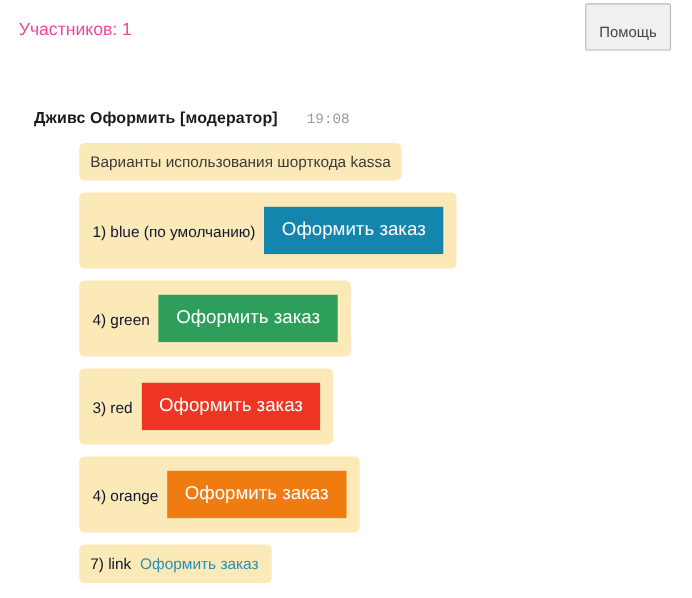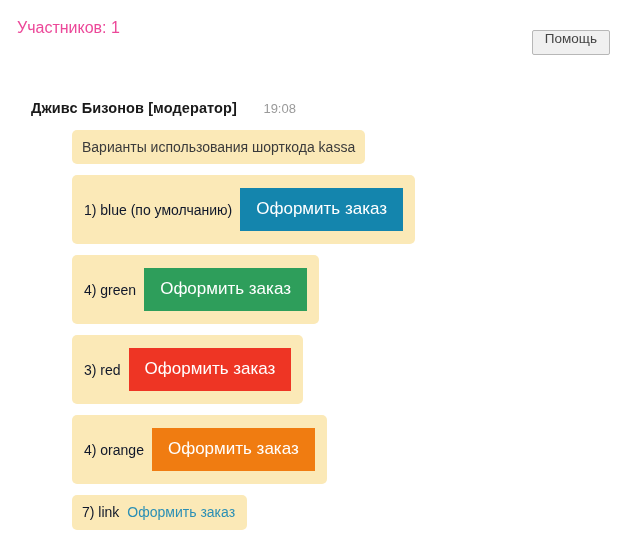--- a/index.html
+++ b/index.html
@@ -26,28 +26,28 @@
     left: 17px;
     top: 18px;
     font-size: 16px;
     line-height: 20px;
     color: #ec4899;
     white-space: nowrap;
   }
   .help-button {
     position: absolute;
     right: 19px;
-    top: 30px;
+    top: 3px;
     background: #f0f0f0;
     border: 1px solid #b7b7b7;
     border-radius: 2px;
     color: #444444;
     font-size: 13.5px;
     line-height: 16px;
-    padding: 0 12px 7px 12px;
+    padding: 18px 12px 7px 12px;
     font-family: "Liberation Sans", "DejaVu Sans", sans-serif;
     cursor: pointer;
   }
 
   
   .badge-row {
     position: absolute;
     left: 23px;
     top: 62px;
     display: flex;
@@ -82,20 +82,21 @@
     line-height: 20px;
     font-weight: bold;
     color: #1a1a1a;
     letter-spacing: 0.1px;
   }
   .msg-time {
     font-size: 13px;
     line-height: 20px;
     color: #9a9a9a;
     margin-left: 22px;
+    font-family: Liberation Mono, monospace;
   }
 
   .bubbles {
     padding-left: 72px;
     margin-top: 6px;
   }
   .bubble {
     background: #fbe9b7;
     border-radius: 5px;
     display: flex;
@@ -163,21 +164,21 @@
   <div class="participants-count">Участников: 1</div>
   <button class="help-button">Помощь</button>
 </div>
 
 <div class="badge-row">
 </div>
 
 <div class="message">
 
   <div class="msg-head">
-    <span class="msg-author">Дживс Бизонов [модератор]</span>
+    <span class="msg-author">Дживс Оформить [модератор]</span>
     <span class="msg-time">19:08</span>
   </div>
 
   <div class="bubbles">
 
     <div class="bubble">
       <span class="bubble-text">Варианты использования шорткода kassa</span>
     </div>
 
     <div class="bubble has-button">

